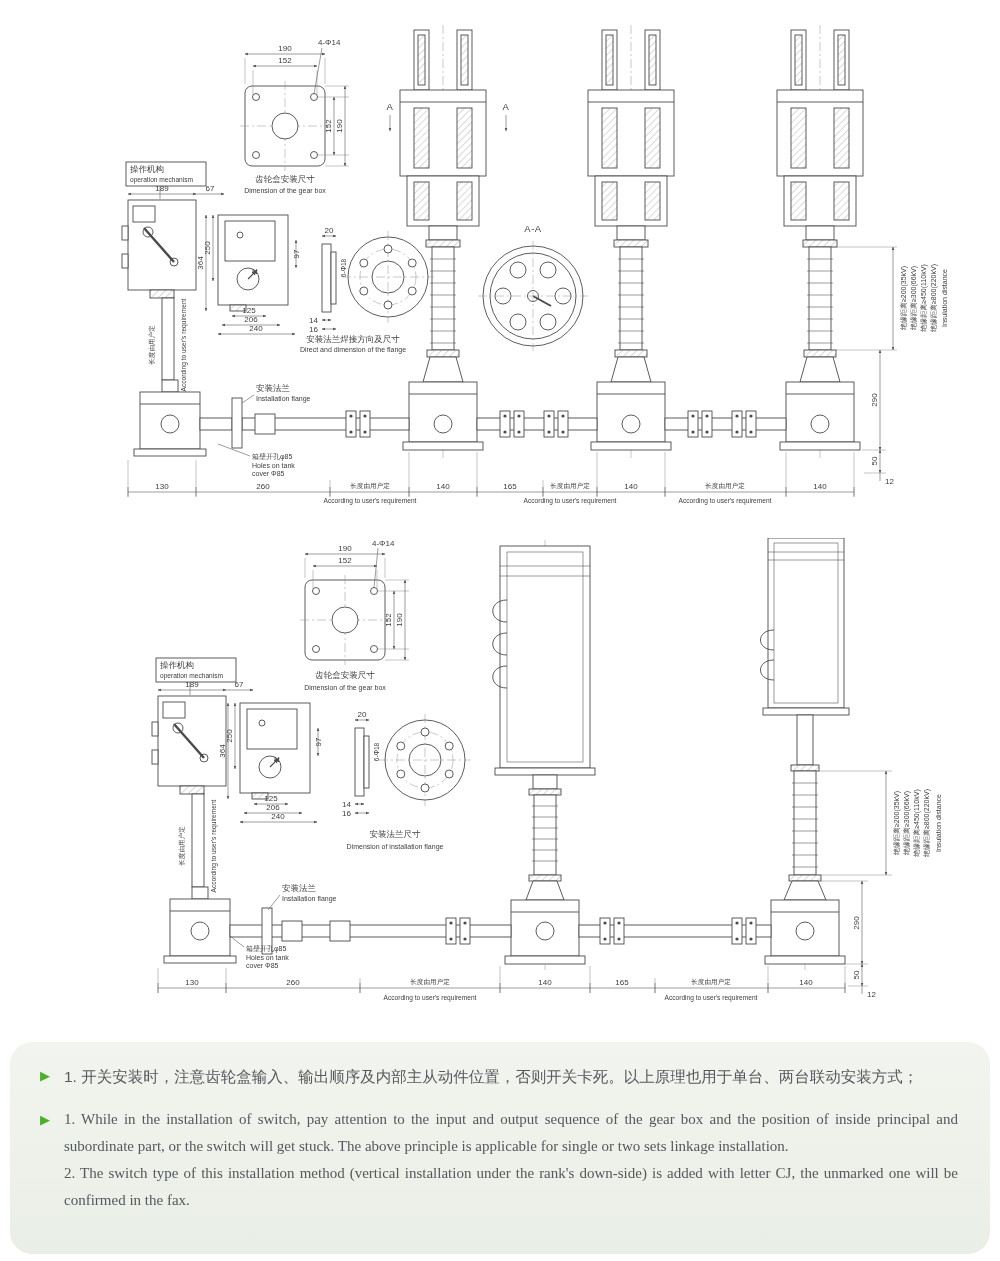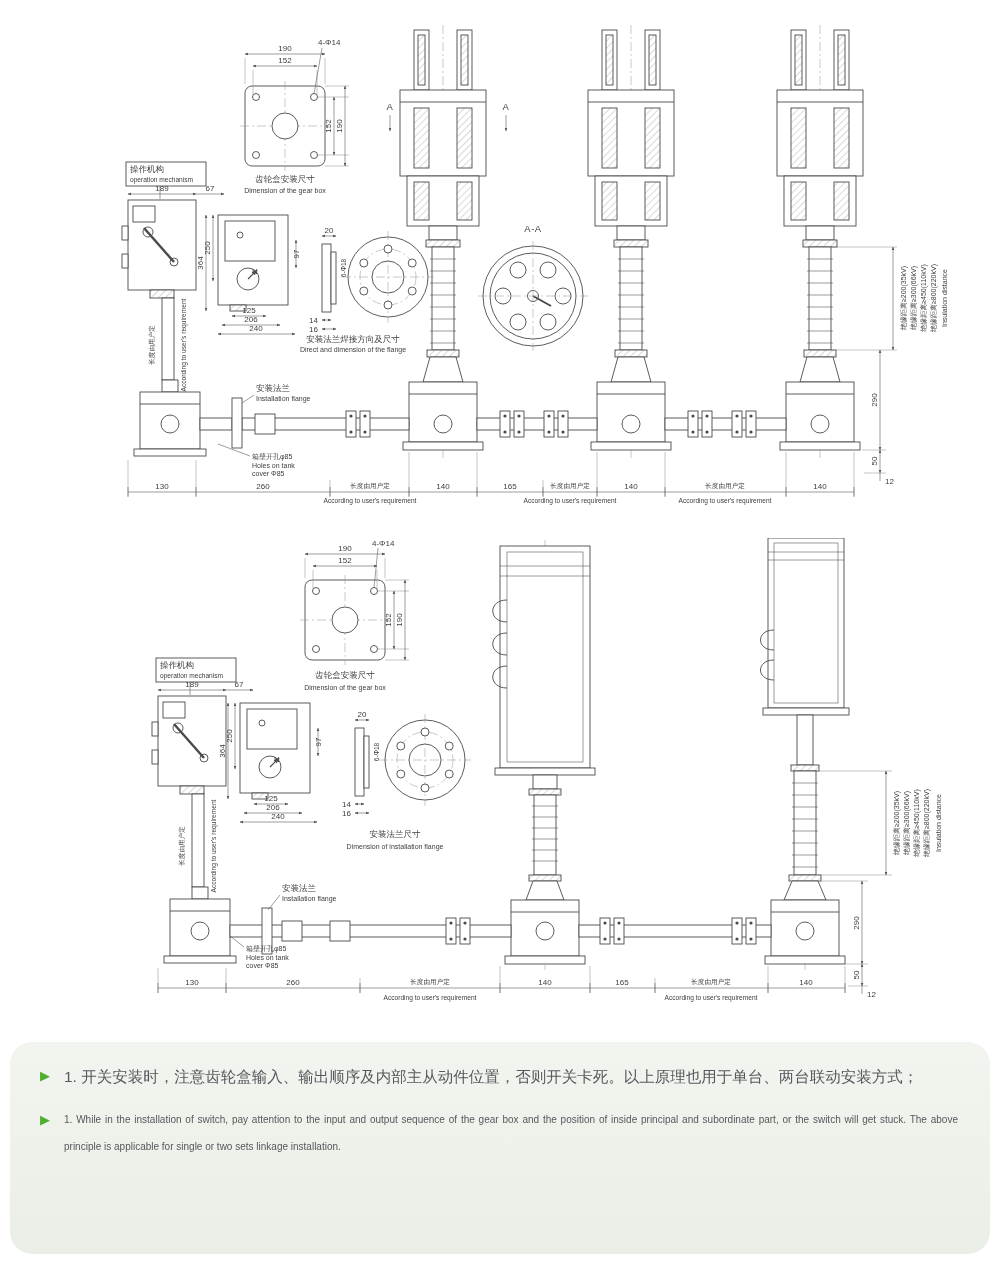--- a/index.html
+++ b/index.html
@@ -26,21 +26,21 @@
   .ldr { stroke:#5b5b5b; stroke-width:.6; fill:none; }
   .cl  { stroke:#909090; stroke-width:.5; stroke-dasharray:9 3 2 3; fill:none; }
 
   .notes { position:absolute; left:10px; top:1042px; width:980px; height:212px;
     background:linear-gradient(180deg,#f2f5ef 0%,#e9eee6 100%);
     border-radius:22px; padding:20px 32px 0 30px; color:#55585c; }
   .note-row { display:flex; gap:14px; margin-bottom:14px; }
   .bullet { color:#4fae2f; font-size:13px; line-height:28px; flex:0 0 auto; }
   .note-text { flex:1 1 auto; }
   .note-cn p { font-size:15.5px; line-height:30px; }
-  .note-en p { font-size:10px; line-height:27px; text-align:justify; }
+  .note-en p { font-size:15px; line-height:27px; text-align:justify;font-family:Liberation Serif, serif; }
 </style>
 </head>
 <body>
 
 <div class="page">
 
 <svg width="0" height="0" style="position:absolute" aria-hidden="true">
 <defs>
   <pattern id="hatch" width="5" height="5" patternUnits="userSpaceOnUse" patternTransform="rotate(45)">
     <rect width="5" height="5" fill="#fff"></rect>
@@ -477,17 +477,18 @@
   <div class="note-row note-cn">
     <span class="bullet">▶</span>
     <div class="note-text">
       <p>1. 开关安装时，注意齿轮盒输入、输出顺序及内部主从动件位置，否则开关卡死。以上原理也用于单台、两台联动安装方式；</p>
     </div>
   </div>
   <div class="note-row note-en">
     <span class="bullet">▶</span>
     <div class="note-text">
       <p>1. While in the installation of switch, pay attention to the input and output sequence of the gear box and the position of inside principal and subordinate part, or the switch will get stuck. The above principle is applicable for single or two sets linkage installation.</p>
+      <p>2. The switch type of this installation method (vertical installation under the rank's down-side) is added with letter CJ, the unmarked one will be confirmed in the fax.</p>
     </div>
   </div>
 </div>
 
 </div>
 
 </body></html>

